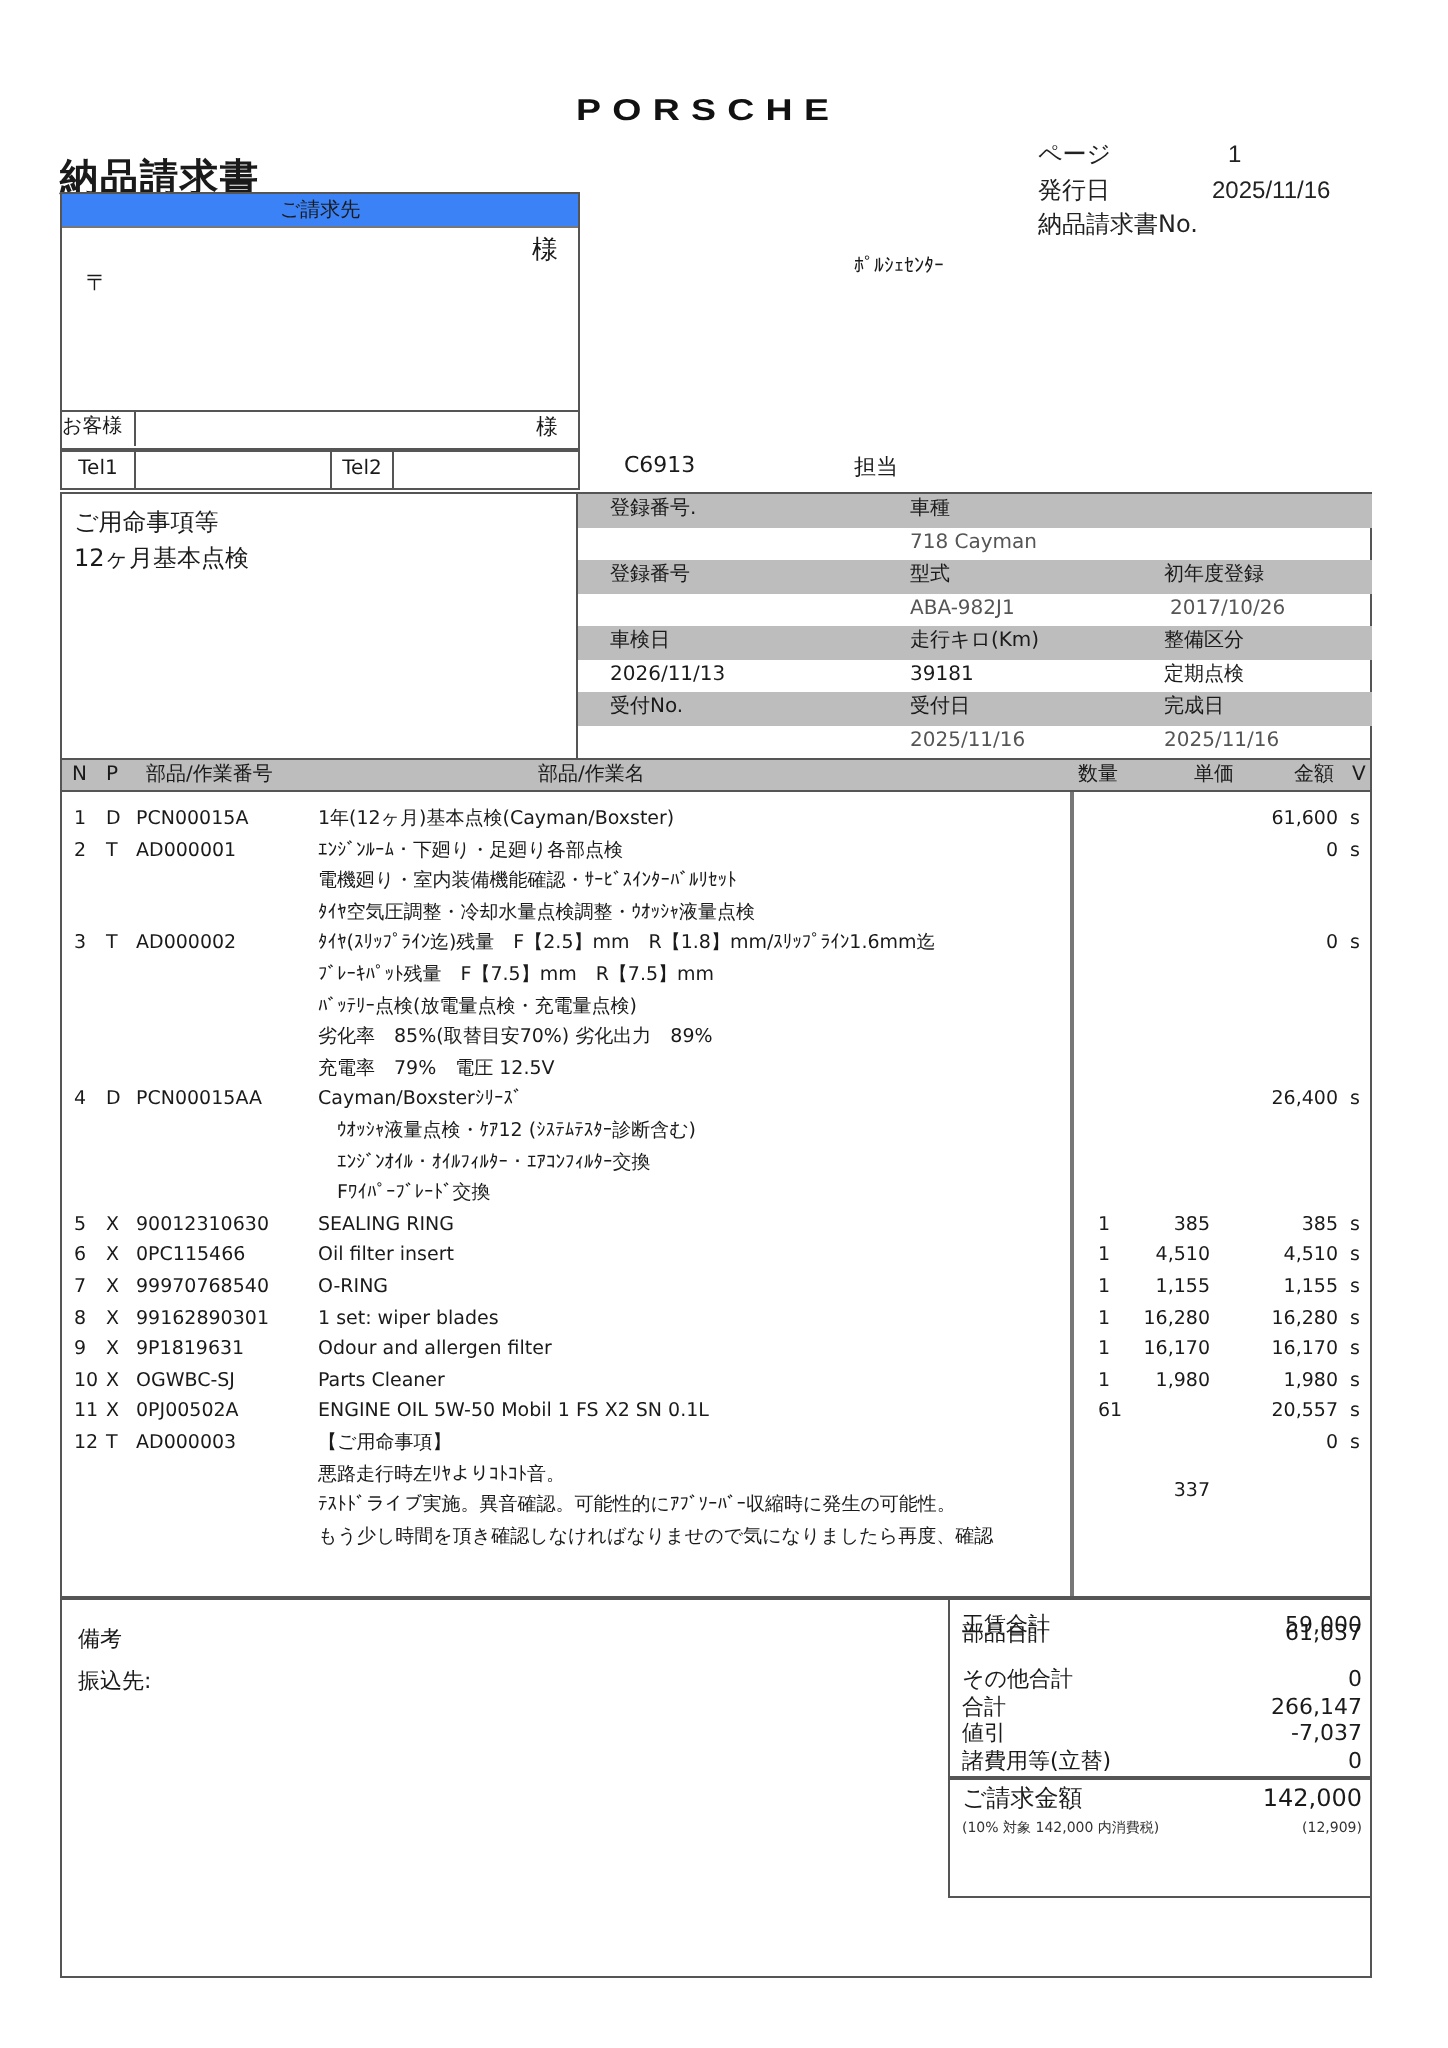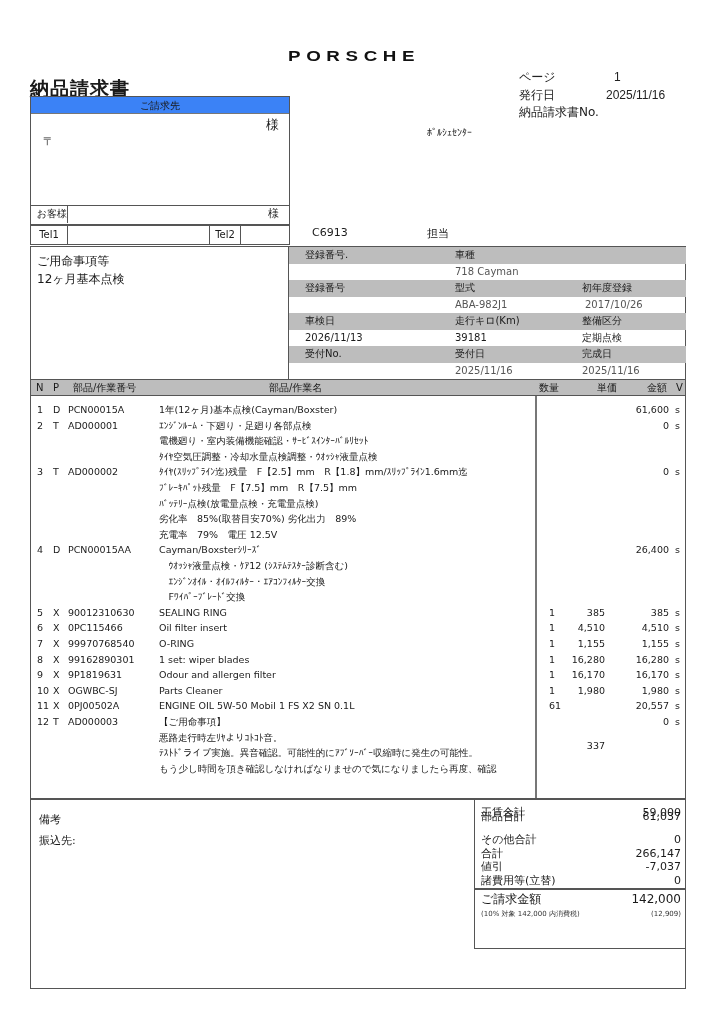--- a/index.html
+++ b/index.html
@@ -56,32 +56,32 @@
 
 <div class="abs dealer">ﾎﾟﾙｼｪｾﾝﾀｰ</div>
 
 <div class="abs box bill-box">
   <div class="gray-head bill-head">ご請求先</div>
   <div class="abs sama" style="right:10px; top:19px;">様</div>
   <div class="abs" style="left:12px; top:37px; font-size:11px;">〒</div>
 </div>
 
 <div class="abs cust-row">
-  <div class="abs" style="left:0; top:0; width:37px; height:18px; border-right:1px solid #555; text-align:right;">
+  <div class="abs" style="left:0; top:0; width:37px; height:18px; border-right:1px solid #555; text-align:left;">
     <span class="cell-txt">お客様</span>
   </div>
   <div class="abs cell-txt" style="right:10px; top:0; font-size:11px;">様</div>
 </div>
 
 <div class="abs tel-row">
   <div class="abs" style="left:0; top:0; width:37px; height:18px; border-right:1px solid #555; text-align:center;">
     <span class="cell-txt">Tel1</span>
   </div>
   <div class="abs cell-txt" style="left:42px; top:0;"></div>
-  <div class="abs" style="left:134px; top:0; width:32px; height:18px; border-left:1px solid #555; border-right:1px solid #555; text-align:center;margin-left:44px;">
+  <div class="abs" style="left:134px; top:0; width:32px; height:18px; border-left:1px solid #555; border-right:1px solid #555; text-align:center;">
     <span class="cell-txt">Tel2</span>
   </div>
   <div class="abs cell-txt" style="left:172px; top:0;"></div>
 </div>
 
 <div class="abs" style="left:312px; top:226px; font-size:11px;">C6913</div>
 <div class="abs" style="left:427px; top:226px; font-size:11px;">担当</div>
 
 <div class="abs req-box">
   <div class="abs" style="left:6px; top:6px; font-size:12px;">ご用命事項等</div>

